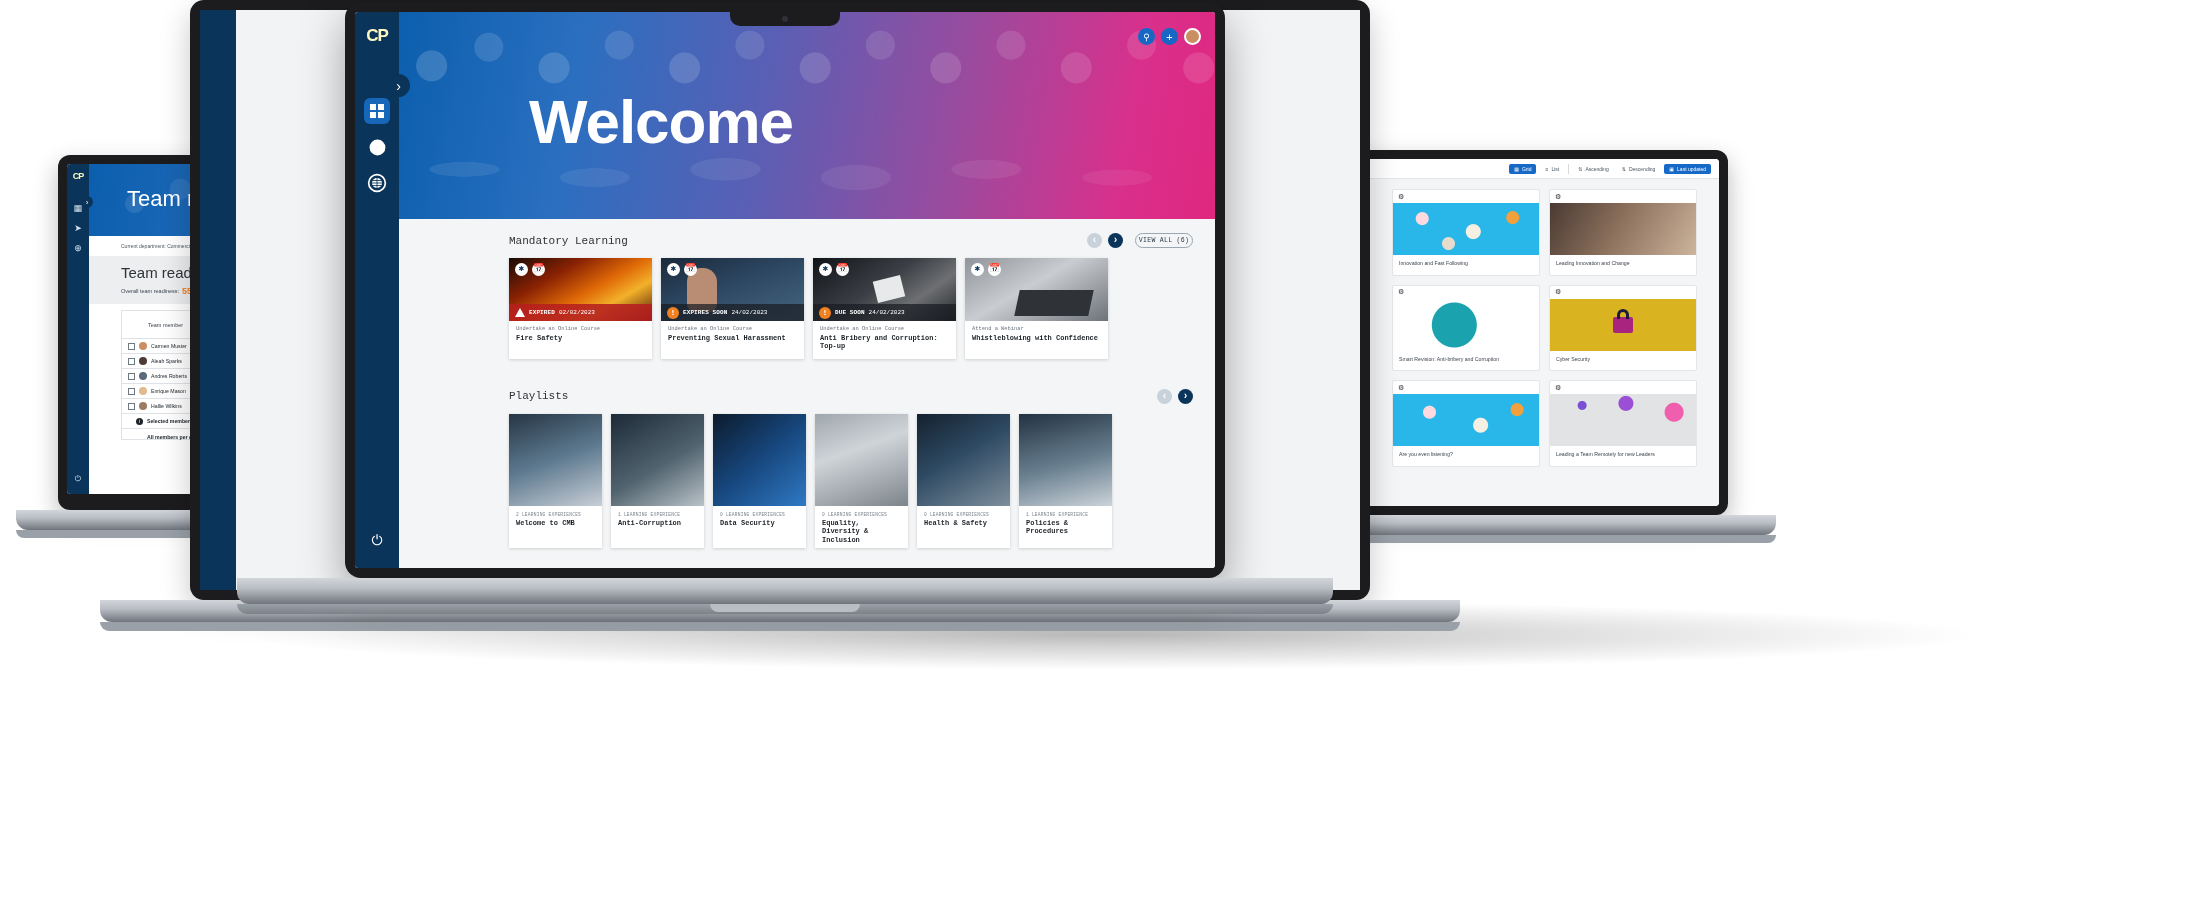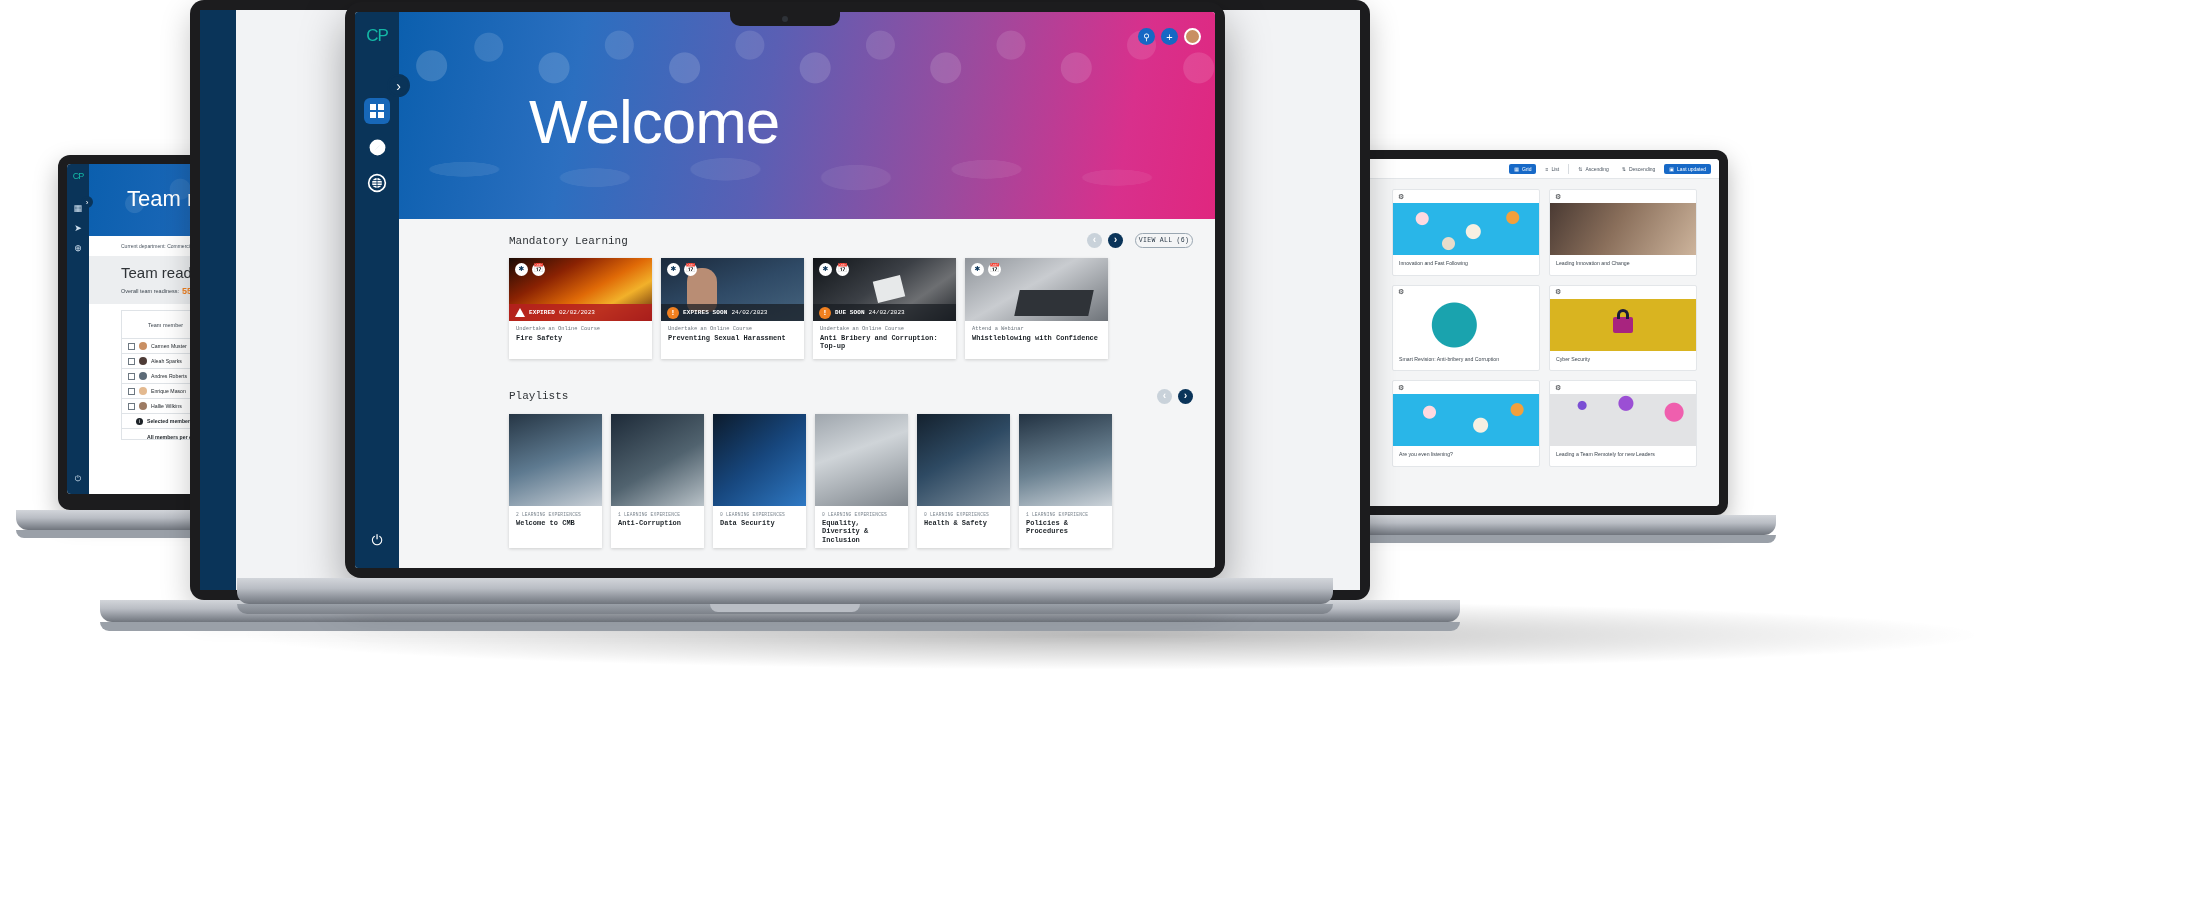--- a/index.html
+++ b/index.html
@@ -67,32 +67,32 @@
     align-items:center; justify-content:center; z-index:50; }
   #laptop-front .base { left:-108px; top:576px; width:1096px; height:26px; }
   #laptop-front .foot { position:absolute; left:-108px; top:602px; width:1096px; height:10px;
      background: linear-gradient(#9aa0a8,#7d828a); border-radius:0 0 22px 22px; }
   #laptop-front .notchcut { position:absolute; left:50%; transform:translateX(-50%);
      top:602px; width:150px; height:8px; background:#b9bdc4; border-radius:0 0 10px 10px; }
 
   
   .rail { position:absolute; left:0; top:0; bottom:0; background:#0a3459; display:flex;
           flex-direction:column; align-items:center; z-index:20; }
-  .rail-logo { color:#14b8a6; font-weight:400; letter-spacing:-1px; }
+  .rail-logo { color:#fef9c3; font-weight:700; letter-spacing:-1px; }
   .rail-ic { border-radius:6px; display:flex; align-items:center; justify-content:center;
              color:#cfe0ef; }
   .rail-toggle { position:absolute; border-radius:50%; background:#0a3459;
      display:flex; align-items:center; justify-content:center; color:#fff;
      border:2px solid #0a3459; z-index:30; }
 
   
   .hero { position:relative; overflow:hidden;
     background: linear-gradient(100deg, #0b5fae 0%, #2b6fc0 22%, #5a5fb4 45%, #9a4b9e 68%, #d8308c 88%, #e0277f 100%); }
   .hero-people { position:absolute; inset:0; opacity:.55; }
-  .hero-title { position:absolute; color:#fff; font-weight:400; letter-spacing:-1px; }
+  .hero-title { position:absolute; color:#fff; font-weight:700; letter-spacing:-1px; }
   .hero-tools { position:absolute; display:flex; gap:6px; align-items:center; }
   .circ { border-radius:50%; display:flex; align-items:center; justify-content:center; }
 
   
   .content { background:#f4f5f6; }
   .sec-head { display:flex; align-items:center; }
   .sec-title { color:#2f3337; }
   .navbtn { border-radius:50%; display:flex; align-items:center; justify-content:center;
             font-weight:700; }
   .navbtn.off { background:#c9d2da; color:#fff; }

